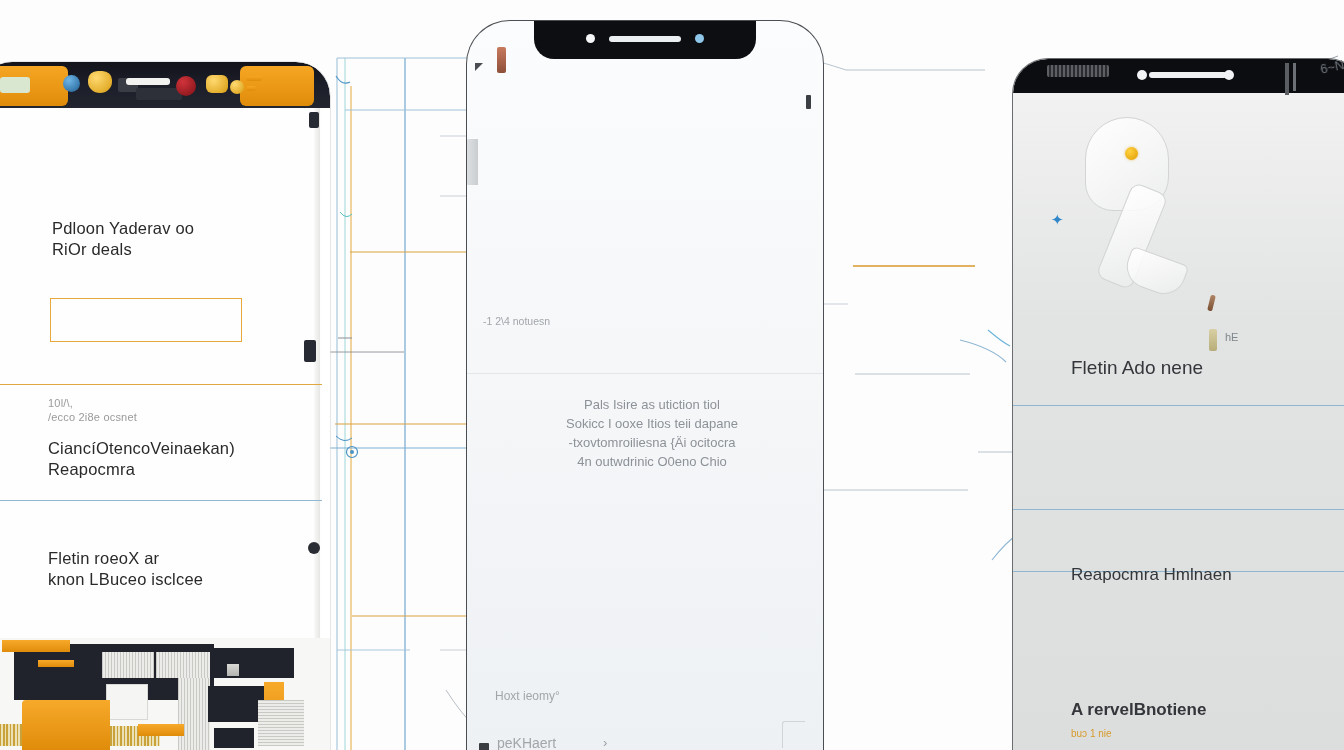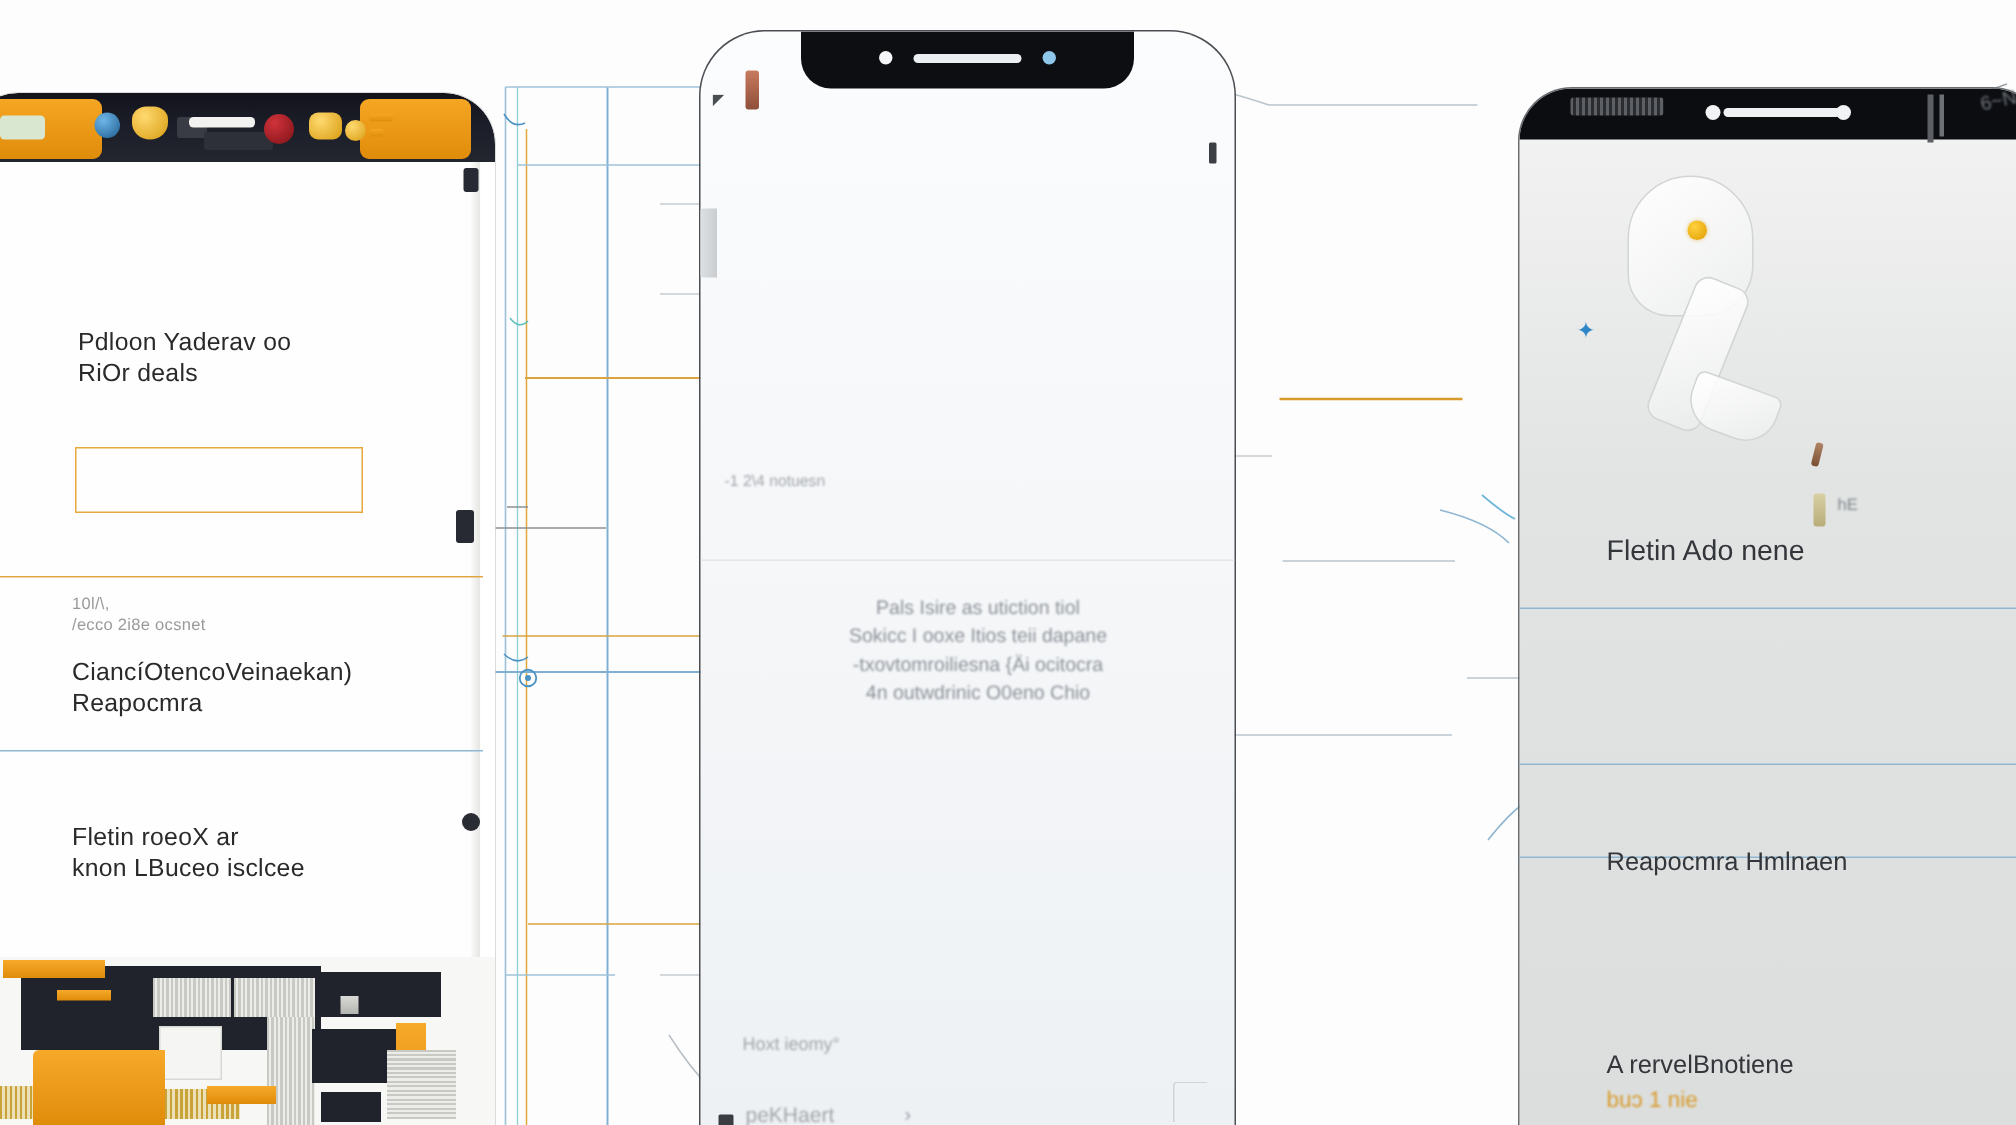--- a/index.html
+++ b/index.html
@@ -125,21 +125,21 @@
     background:#0c0d11;border-radius:34px 34px 0 0;
   }
   .rp-dot{position:absolute;width:10px;height:10px;border-radius:50%;background:#f2f3f4;top:11px;}
   .rp-grill{position:absolute;left:50%;transform:translateX(-50%);top:13px;width:78px;height:6px;border-radius:3px;background:#f0f1f2;}
   .rp-conn{position:absolute;top:6px;height:12px;background:repeating-linear-gradient(90deg,#5c5f64 0 2px,#2a2c30 2px 4px);border-radius:2px;}
   .rp-hline{position:absolute;height:1.4px;background:#8fb6d2;}
   .rp-text{
     position:absolute;color:#33363a;font-size:17px;line-height:22px;
     filter:blur(.3px);white-space:pre-line;
   }
-  .rp-text.amber{color:#d79a2b;font-size:15px;filter:blur(.7px);text-align:right;}
+  .rp-text.amber{color:#d79a2b;font-size:10px;filter:blur(.7px);text-align:right;}
   .rp-blob{
     position:absolute;
     background:linear-gradient(140deg,rgba(255,255,255,.95),rgba(238,240,239,.6));
     border:1px solid #d2d5d4;
   }
   .yellow-node{
     position:absolute;width:13px;height:13px;border-radius:50%;
     background:radial-gradient(circle at 35% 32%,#ffd23f,#e09a00);
     box-shadow:0 0 3px rgba(224,154,0,.5);
   }
@@ -333,21 +333,21 @@
       <div class="abs" style="left:196px;top:270px;width:8px;height:22px;background:linear-gradient(180deg,#d8cfa4,#b8ad79);border-radius:2px;"></div>
       <div class="cp-tiny" style="left:212px;top:272px;color:#7f868c;font-size:11px;">hE</div>
 
       <div class="rp-text" style="left:58px;top:298px;font-size:19px;">Fletin Ado nene</div>
 
       <div class="rp-hline" style="left:0;top:346px;width:100%;"></div>
       <div class="rp-hline" style="left:0;top:450px;width:100%;"></div>
       <div class="rp-hline" style="left:0;top:512px;width:100%;"></div>
 
       <div class="rp-text" style="left:58px;top:505px;">Reapocmra Hmlnaen</div>
-      <div class="rp-text" style="left:58px;top:640px;">A rervelBnotiene</div>
+      <div class="rp-text" style="left:58px;top:640px;font-weight:bold;">A rervelBnotiene</div>
       <div class="rp-text amber" style="left:58px;top:664px;">buɔ 1 nie</div>
 
     </div>
   </div>
 
   <div class="cp-tiny" style="left:1320px;top:58px;color:#6f767c;font-size:13px;transform:rotate(-12deg);">6~N B</div>
 
 </div>
 
 </body></html>

